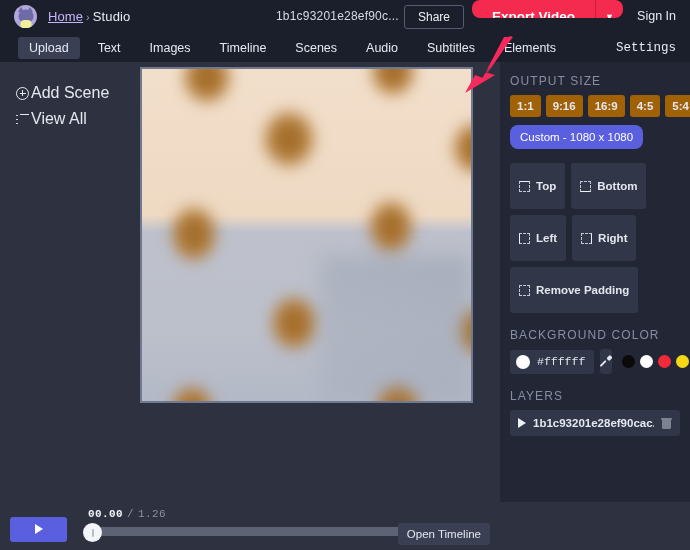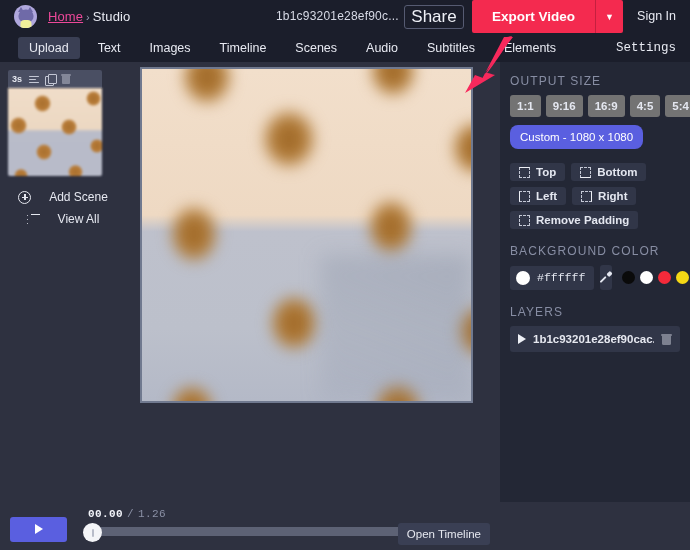--- a/index.html
+++ b/index.html
@@ -28,36 +28,36 @@
     position: absolute; top: 2px; width: 0; height: 0;
     border-left: 3px solid transparent; border-right: 3px solid transparent;
     border-bottom: 5px solid #6f6aa8;
   }
   .avatar .ear-l { left: 4px; } .avatar .ear-r { right: 4px; }
   .avatar .body {
     position: absolute; left: 50%; bottom: -1px; transform: translateX(-50%);
     width: 11px; height: 9px; background: #f0ef9a; border-radius: 4px 4px 0 0;
   }
   .crumbs { margin-left: 11px; font-size: 13px; color: #e8eaf2; letter-spacing: .1px; }
-  .crumbs .home { text-decoration: underline; color: #ec4899; }
+  .crumbs .home { text-decoration: underline; color: #c4b5fd; }
   .crumbs .sep { color: #9aa0b5; margin: 0 3px; font-size: 11px; }
 
   .proj-title {
     position: absolute; left: 276px; top: 9px;
     font-size: 12px; color: #d7dae6; letter-spacing: .2px;
   }
 
   .share-btn {
     position: absolute; left: 404px; top: 5px; width: 60px; height: 24px;
     border: 1px solid #565b72; border-radius: 3px; background: transparent;
-    color: #eef0f6; font-size: 17px; display: flex; align-items: center; justify-content: center;
+    color: #eef0f6; font-size: 12px; display: flex; align-items: center; justify-content: center;
   }
   .export-wrap {
-    position: absolute; left: 472px; top: 0px; height: 33px; display: flex;
-    background: #f42a4f; border-radius: 2px; overflow: hidden;
+    position: absolute; left: 472px; top: 0px; height: 18px; display: flex;
+    background: #f42a4f; border-radius: 8px; overflow: hidden;
   }
   .export-btn {
     padding: 0 20px; display: flex; align-items: center; justify-content: center;
     color: #fff; font-size: 13.5px; font-weight: bold; height: 33px;
   }
   .export-caret {
     width: 28px; height: 33px; display: flex; align-items: center; justify-content: center;
     border-left: 1px solid #c51f3f; color: #fff; font-size: 9px;
   }
   .signin {
@@ -114,22 +114,22 @@
     background:#c9ccd8; border-radius:1px;
   }
   .scene-thumb {
     width: 94px; height: 88px; border-radius: 0 0 2px 2px; position: relative; overflow: hidden;
     background: linear-gradient(180deg,#f0ddc9 0%,#ecd8c2 46%,#b9bcc9 50%,#b8bbc9 100%);
     filter: blur(1.2px);
   }
   .blob { position: absolute; background: radial-gradient(circle,#a9702f 0%,#b87c38 48%,rgba(184,124,56,0) 72%); border-radius: 50%; }
 
   .left-action {
-    display: flex; align-items: center; gap: 18px; margin-top: 14px;
-    color: #e6e8f0; font-size: 12px; padding-left: 8px; justify-content: center;
+    display: flex; align-items: center; gap: 2px; margin-top: 14px;
+    color: #e6e8f0; font-size: 16px; padding-left: 8px;
   }
   .plus-ico {
     width: 13px; height: 13px; border: 1.4px solid #e6e8f0; border-radius: 50%;
     position: relative; flex: 0 0 13px;
   }
   .plus-ico::before, .plus-ico::after {
     content:""; position:absolute; background:#e6e8f0;
   }
   .plus-ico::before { left:2.5px; top:5px; width:6px; height:1.4px; }
   .plus-ico::after { left:5px; top:2.5px; width:1.4px; height:6px; }
@@ -165,31 +165,31 @@
   
   .rightpanel {
     width: 190px; flex: 0 0 190px; background: #232735; padding: 12px 10px 0 10px;
     position: relative;
   }
   .sect-label {
     font-size: 12px; letter-spacing: 1.1px; color: #878da3; margin-bottom: 7px; text-transform: uppercase;
   }
   .ratio-row { display: flex; gap: 5px; margin-bottom: 8px; }
   .ratio-btn {
-    background: #737373; border-radius: 3px; color: #e4e7f0; font-size: 11.5px;
+    background: #a16207; border-radius: 3px; color: #e4e7f0; font-size: 11.5px;
     padding: 5px 7px; font-weight: bold;
   }
   .custom-btn {
     background: #5a5fe0; border-radius: 8px; color: #fff; font-size: 11.5px;
     padding: 6px 10px; display: inline-block; margin-bottom: 14px;
   }
   .pad-row { display: flex; gap: 6px; margin-bottom: 6px; }
   .pad-btn {
     background: #313648; border-radius: 3px; color: #e4e7f0; font-size: 11.5px;
-    padding: 3px 9px; display: flex; align-items: center; gap: 6px; font-weight: bold;
+    padding: 17px 9px; display: flex; align-items: center; gap: 6px; font-weight: bold;
   }
   .pad-ico {
     width: 11px; height: 11px; border: 1.3px dashed #c5c9d6; flex: 0 0 11px; position: relative;
   }
   .pad-ico.top { border-top: 1.3px solid #eef0f6; }
   .pad-ico.bottom { border-bottom: 1.3px solid #eef0f6; }
   .pad-ico.left { border-left: 1.3px solid #eef0f6; }
   .pad-ico.right { border-right: 1.3px solid #eef0f6; }
 
   .bg-row { display: flex; align-items: center; gap: 6px; margin-bottom: 15px; }
@@ -310,40 +310,20 @@
     <div class="navtab">Scenes</div>
     <div class="navtab">Audio</div>
     <div class="navtab">Subtitles</div>
     <div class="navtab">Elements</div>
     <div class="settings-tab">Settings</div>
   </div>
 
   <div class="body">
 
     <div class="leftpanel">
-      <div class="scene-card">
-        <div class="scene-tools">
-          <span class="dur-badge">3s</span>
-          <span class="tool-ico ico-split">
-              <i></i>
-            </span>
-          <span class="tool-ico ico-copy"></span>
-          <span class="tool-ico ico-trash"></span>
-        </div>
-        <div class="scene-thumb">
-          <div class="blob" style="left:26px;top:6px;width:17px;height:19px;"></div>
-          <div class="blob" style="left:78px;top:2px;width:15px;height:17px;"></div>
-          <div class="blob" style="left:2px;top:28px;width:17px;height:19px;"></div>
-          <div class="blob" style="left:53px;top:30px;width:16px;height:18px;"></div>
-          <div class="blob" style="left:28px;top:55px;width:16px;height:18px;"></div>
-          <div class="blob" style="left:82px;top:50px;width:14px;height:16px;"></div>
-          <div class="blob" style="left:60px;top:76px;width:15px;height:16px;"></div>
-          <div class="blob" style="left:6px;top:80px;width:14px;height:15px;"></div>
-        </div>
-      </div>
 
       <div class="left-action">
         <span class="plus-ico"></span>
         <span>Add Scene</span>
       </div>
       <div class="left-action" style="margin-top:8px;">
         <span class="list-ico">
           <em></em>
             <em></em>
             <em></em>

